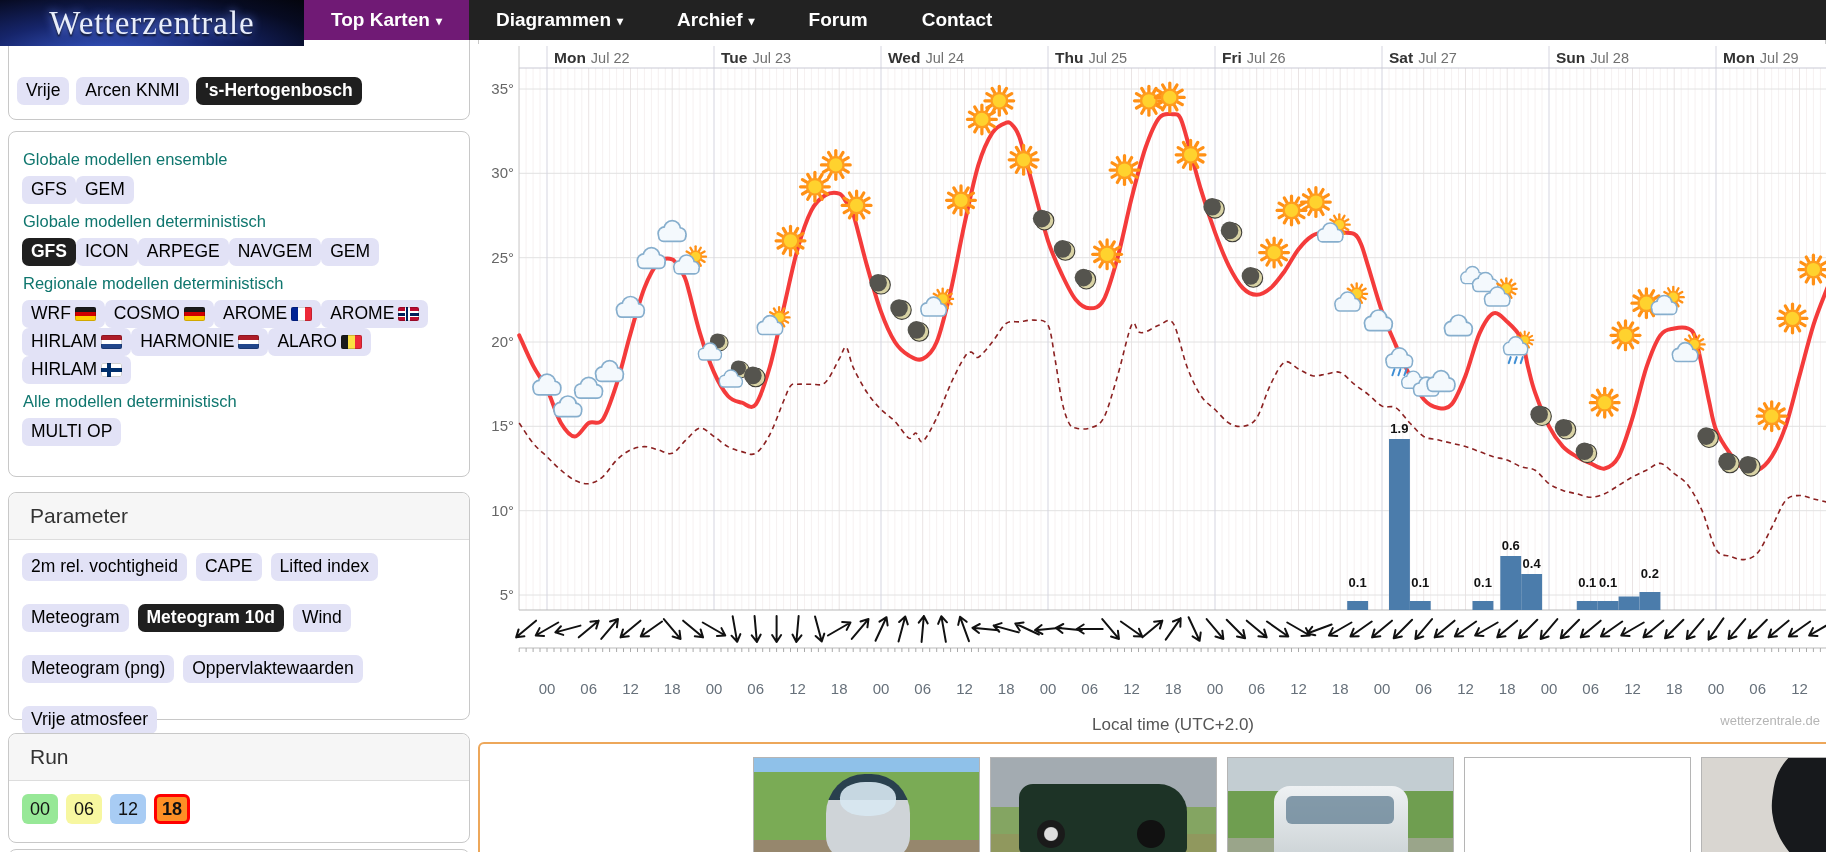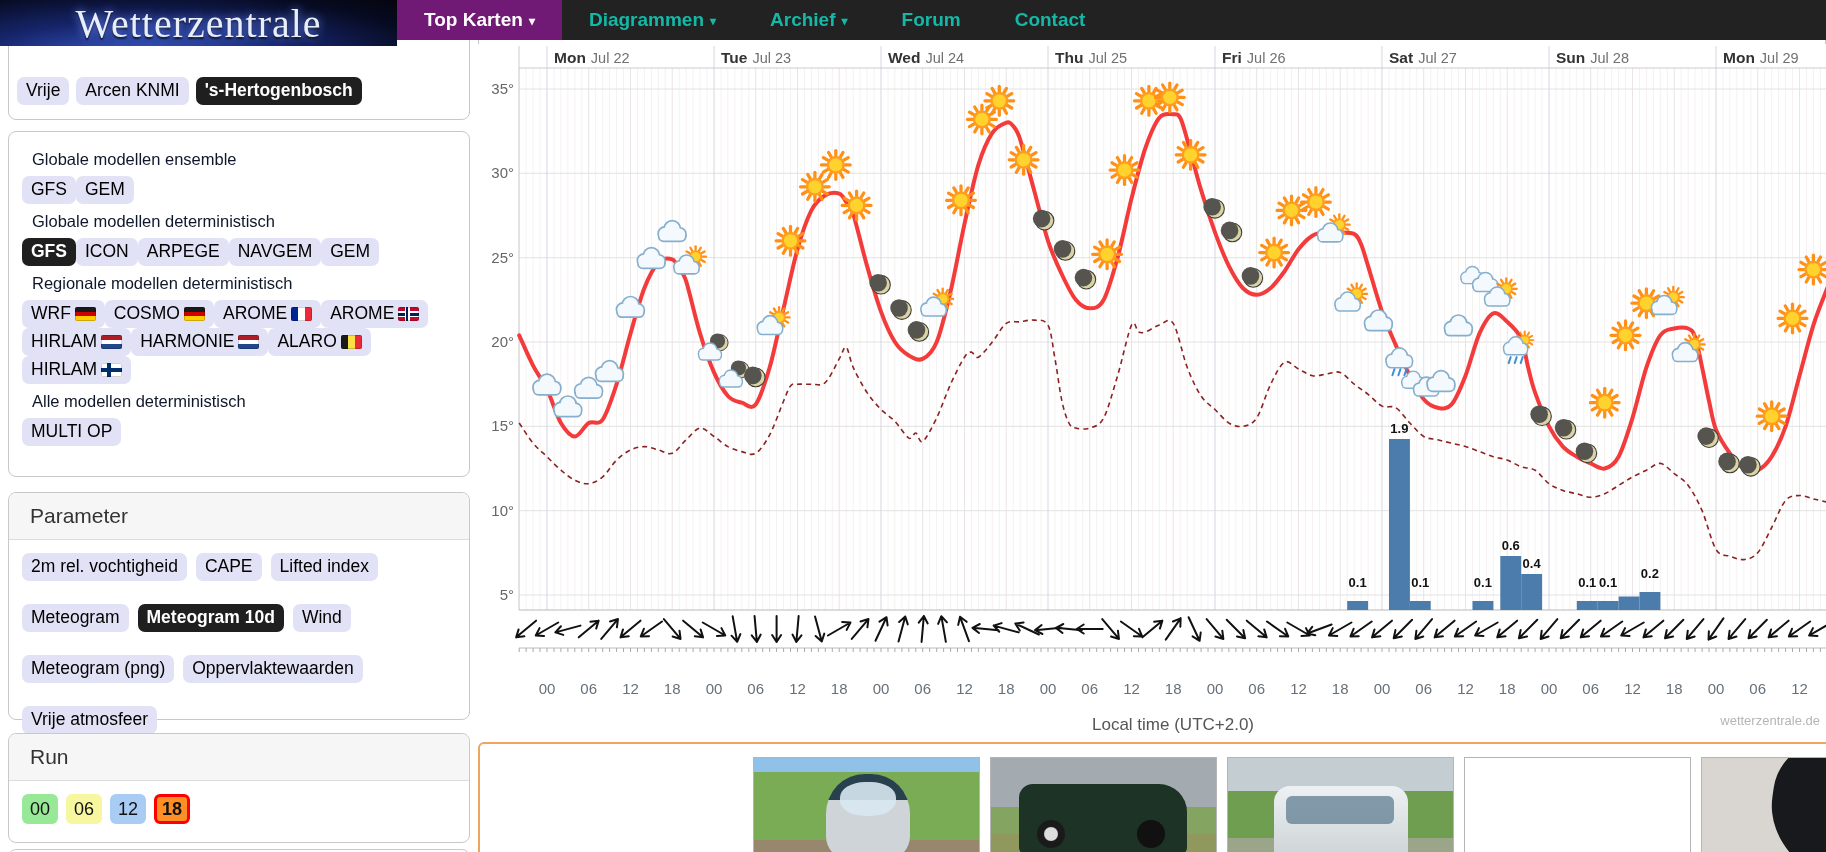--- a/index.html
+++ b/index.html
@@ -1,35 +1,35 @@
 <!DOCTYPE html>
 <html><head>
 <meta charset="utf-8">
 <style>
   html,body{margin:0;padding:0}
   body{width:1826px;height:852px;position:relative;overflow:hidden;background:#fff;
        font-family:"Liberation Sans",sans-serif;-webkit-font-smoothing:antialiased}
   
   .navbar{position:absolute;left:0;top:0;width:1826px;height:40px;background:#222;z-index:30;display:flex;align-items:stretch}
-  .brand{width:397px;height:46px;flex:0 0 auto;display:flex;align-items:center;justify-content:center;
+  .brand{width:304px;height:46px;flex:0 0 auto;display:flex;align-items:center;justify-content:center;
          background:radial-gradient(ellipse at 35% 130%,#3d5fd4 0%,#16256b 45%,#070b22 80%,#04050d 100%);
-         font-family:"Liberation Serif",serif;font-size:40px;color:#e9eefb;letter-spacing:1px;
+         font-family:"Liberation Serif",serif;font-size:33px;color:#e9eefb;letter-spacing:1px;
          text-shadow:0 0 10px #6c8cff,0 2px 2px #000}
-  .nav-item{padding:0 27px;line-height:40px;color:#14b8a6;font-size:19px;font-weight:bold;cursor:pointer;white-space:nowrap}
+  .nav-item{padding:0 27px;line-height:40px;color:#ffffff;font-size:19px;font-weight:bold;cursor:pointer;white-space:nowrap}
   .nav-item.active{background:#701a75;color:#fff}
   .caret{font-size:12px;margin-left:6px;vertical-align:1px}
   
   .card{position:absolute;background:#fff;border:1px solid #c8c8c8;border-radius:8px;box-sizing:border-box}
   .card-header{background:#f6f6f6;border-bottom:1px solid #ddd;border-radius:8px 8px 0 0;padding:11px 21px;font-size:21px;color:#333}
   #card-city{left:8px;top:22px;width:462px;height:98px;z-index:5}
   .city-select{position:absolute;left:8px;top:6px;width:372px;height:38px;border:1px solid #a9a9a9;border-radius:5px;
                box-sizing:border-box;font-size:19px;color:#5a5a5a;padding:8px 12px;background:#fff;cursor:pointer}
   .city-btns{position:absolute;left:8px;top:54px;display:flex;gap:7px}
   #card-models{left:8px;top:131px;width:462px;height:346px;padding:10px 13px;z-index:5}
-  .group-title{font-size:16.5px;color:#0f172a;margin:8px 10px 7px}
+  .group-title{font-size:16.5px;color:#0f766e;margin:8px 1px 7px}
   .pill-row{display:flex;flex-wrap:wrap;gap:0}
   .pill{background:#e2e2f6;color:#000;border-radius:7px;padding:3px 9px 4px;font-size:17.5px;cursor:pointer;
         display:inline-flex;align-items:center;white-space:nowrap}
   .pill.sel{background:#1f1f1f;color:#fff;font-weight:bold}
   #card-param{left:8px;top:492px;width:462px;height:228px;z-index:5}
   .param-body{padding:13px 13px;display:flex;flex-wrap:wrap;gap:23px 9px}
   #card-run{left:8px;top:733px;width:462px;height:110px;z-index:5}
   .run-body{padding:13px 13px;display:flex;gap:8px}
   .run-pill{width:36px;height:30px;display:flex;align-items:center;justify-content:center;border-radius:6px;
             font-size:18px;color:#111;cursor:pointer;box-sizing:border-box}

